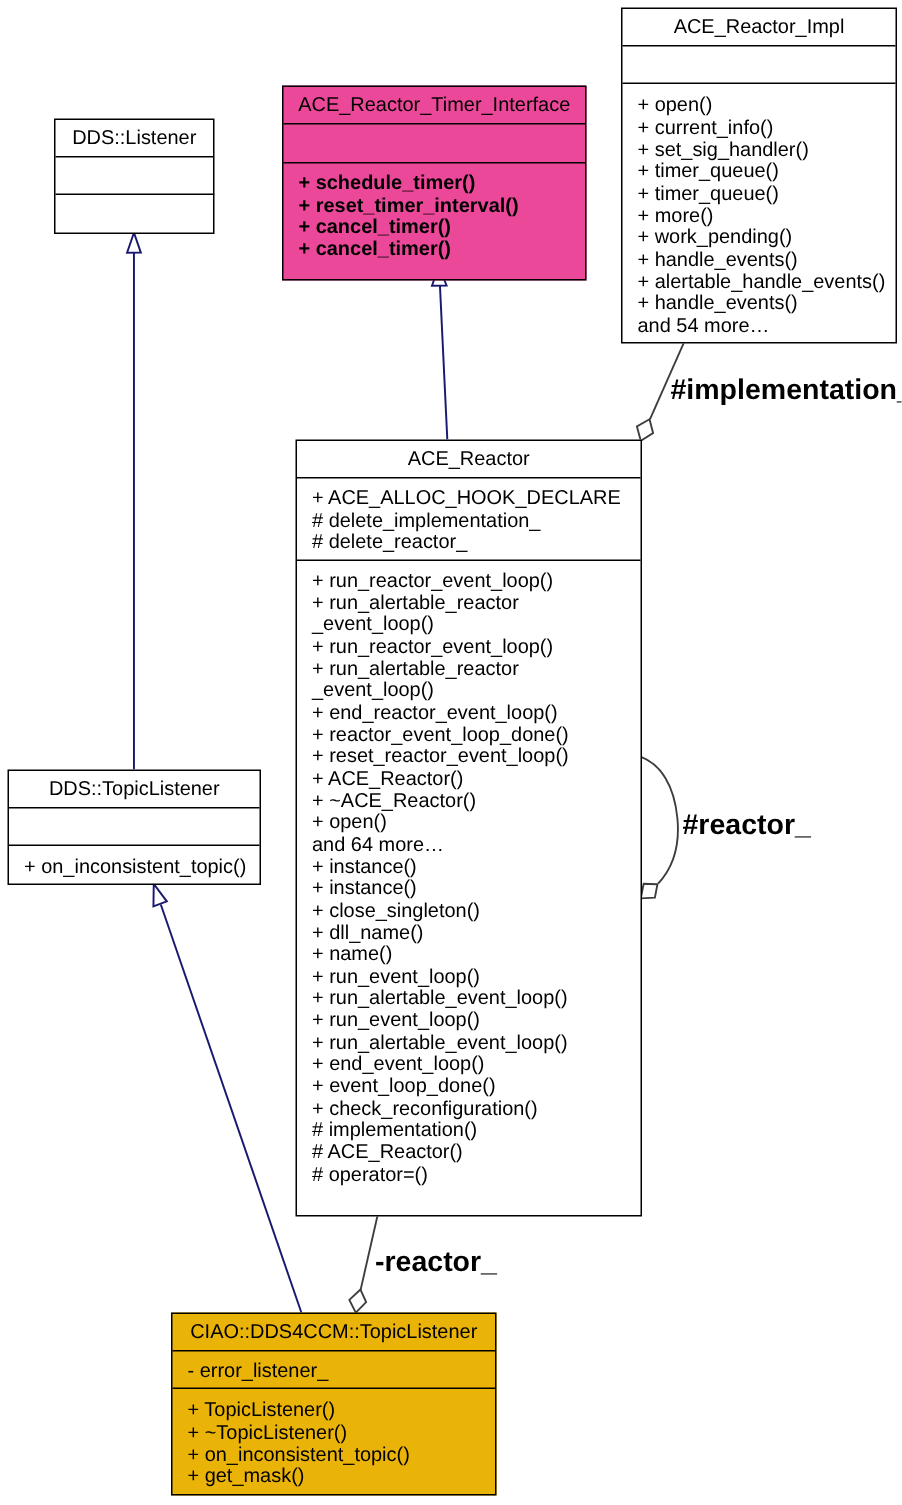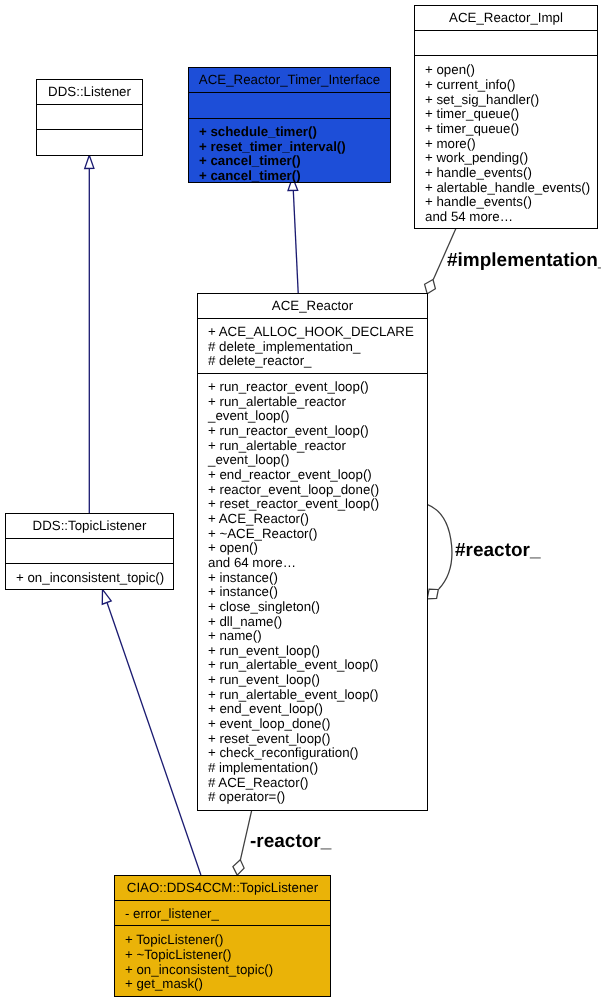--- a/index.html
+++ b/index.html
@@ -53,21 +53,21 @@
     </g>
   </svg>
 
   <div class="node" style="left:36px;top:79px;width:107px;height:77px;background:#ffffff;">
     <div class="node-title" style="height:25px;">DDS::Listener</div>
     <div class="node-attrs" style="height:25px;padding-top:6px;">
     </div>
     <div class="node-ops" style="height:27px;padding-top:7.4px;">
     </div>
   </div>
-  <div class="node" style="left:188px;top:67px;width:203px;height:116px;background:#1d4ed8;">
+  <div class="node" style="left:188px;top:57px;width:203px;height:130px;background:#ec4899;">
     <div class="node-title" style="height:25px;">ACE_Reactor_Timer_Interface</div>
     <div class="node-attrs" style="height:26px;padding-top:6px;">
     </div>
     <div class="node-ops" style="height:70px;padding-top:6.0px;font-weight:bold;">
       <div class="row">+ schedule_timer()</div>
       <div class="row">+ reset_timer_interval()</div>
       <div class="row">+ cancel_timer()</div>
       <div class="row">+ cancel_timer()</div>
     </div>
   </div>
@@ -114,21 +114,20 @@
       <div class="row">+ instance()</div>
       <div class="row">+ close_singleton()</div>
       <div class="row">+ dll_name()</div>
       <div class="row">+ name()</div>
       <div class="row">+ run_event_loop()</div>
       <div class="row">+ run_alertable_event_loop()</div>
       <div class="row">+ run_event_loop()</div>
       <div class="row">+ run_alertable_event_loop()</div>
       <div class="row">+ end_event_loop()</div>
       <div class="row">+ event_loop_done()</div>
-      <div class="row">+ reset_event_loop()</div>
       <div class="row">+ check_reconfiguration()</div>
       <div class="row"># implementation()</div>
       <div class="row"># ACE_Reactor()</div>
       <div class="row"># operator=()</div>
     </div>
   </div>
   <div class="node" style="left:5px;top:513px;width:169px;height:77px;background:#ffffff;">
     <div class="node-title" style="height:25px;">DDS::TopicListener</div>
     <div class="node-attrs" style="height:25px;padding-top:6px;">
     </div>

